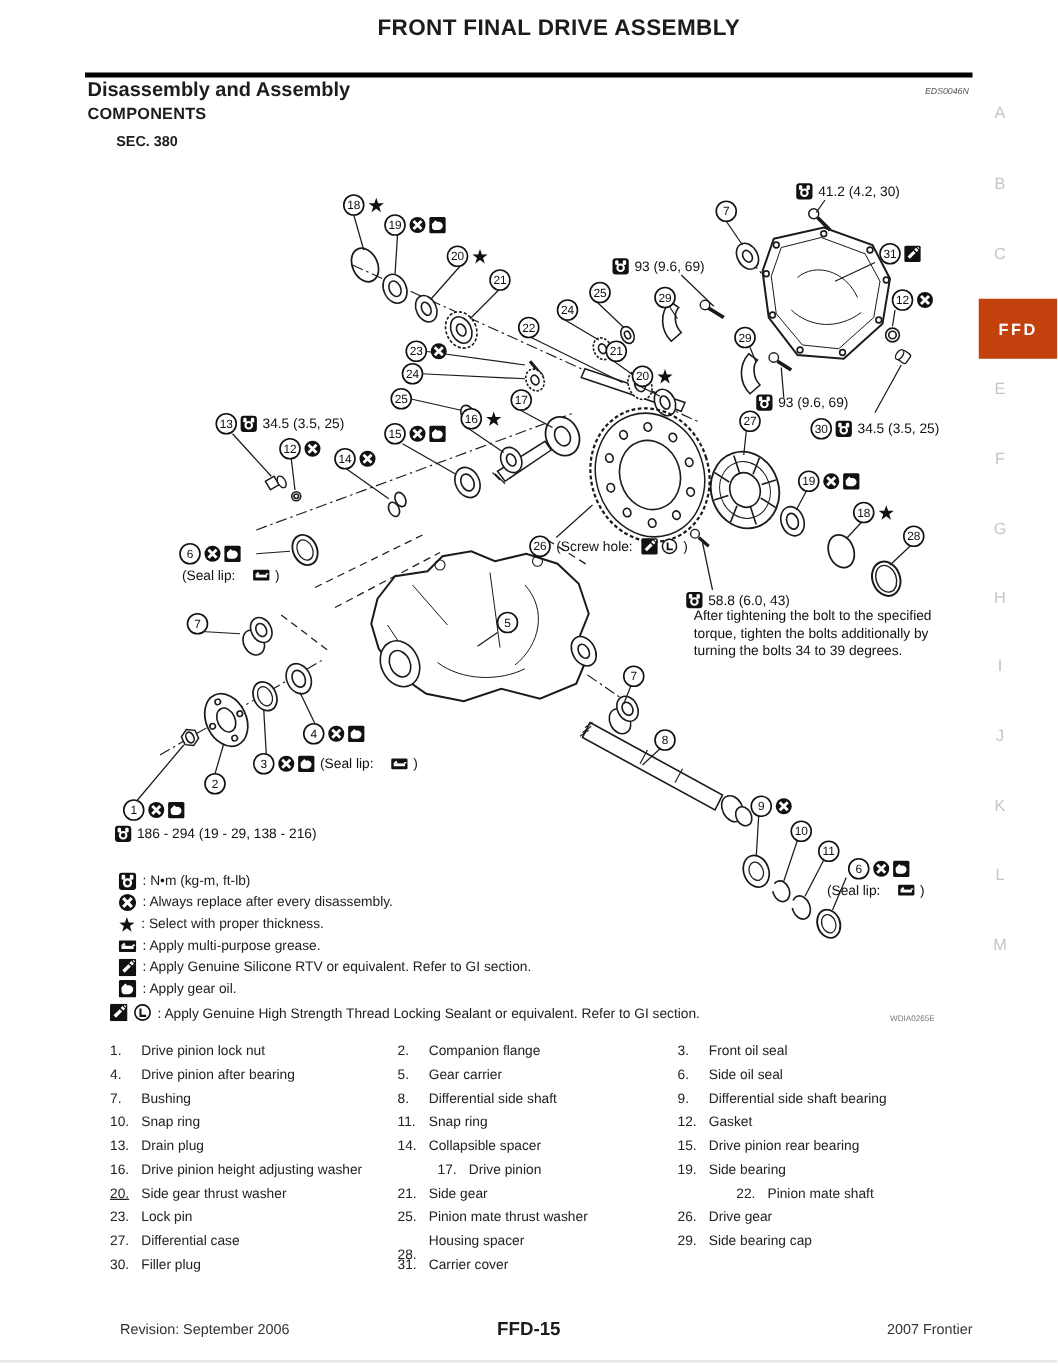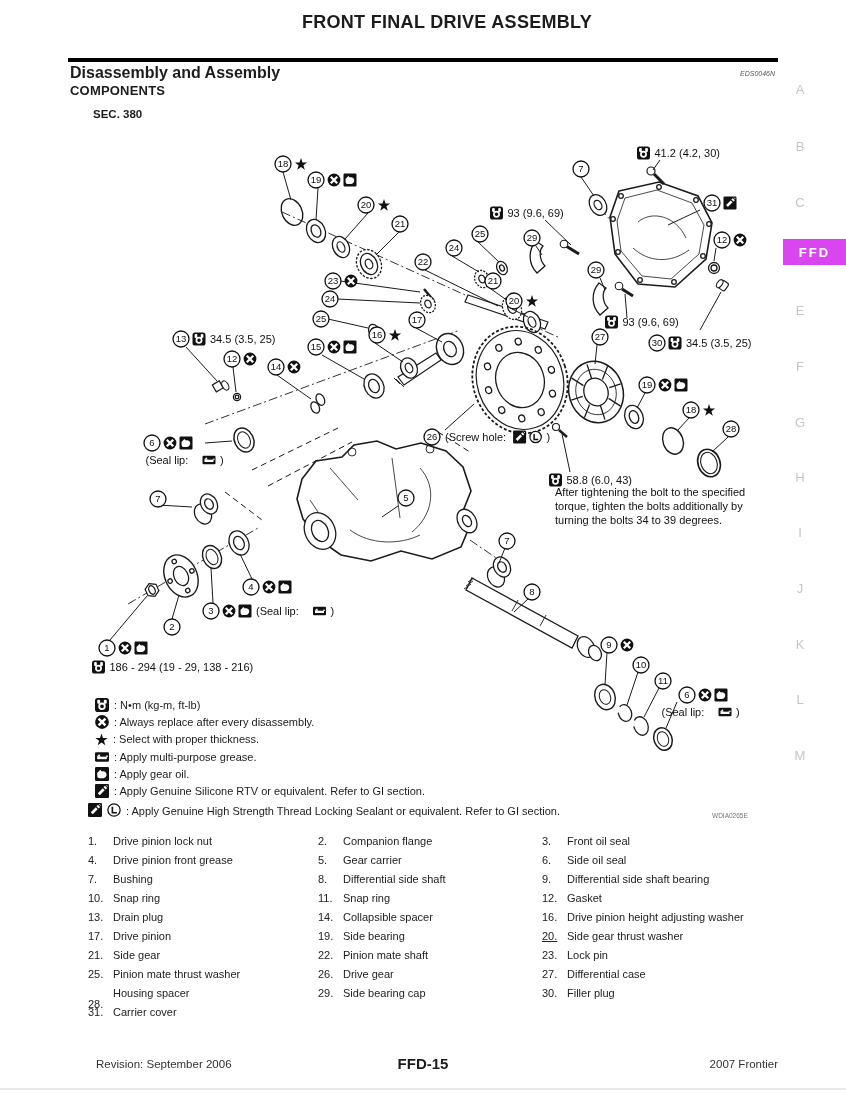--- a/index.html
+++ b/index.html
@@ -6,21 +6,21 @@
   #page{position:relative;width:846px;height:1093px;background:#ffffff;overflow:hidden;
         font-family:"Liberation Sans",sans-serif;color:#1c1c1c;}
   .abs{position:absolute;}
   #main-title{top:12px;left:0;width:846px;text-align:center;font-size:18px;font-weight:bold;letter-spacing:.3px;margin-left:24px;}
   #rule{top:58px;left:68px;width:710px;height:4px;background:#000;}
   #heading{top:64px;left:70px;font-size:16px;font-weight:bold;}
   #doc-code{top:70px;left:740px;font-size:7px;font-style:italic;color:#555;}
   #subheading{top:83px;left:70px;font-size:13px;font-weight:bold;letter-spacing:.2px;}
   #sec-label{top:108px;left:93px;font-size:11.5px;font-weight:bold;}
   .index-letter{width:30px;text-align:center;font-size:13px;color:#c6c6c6;}
-  #ffd-tab{left:783px;top:239px;width:63px;height:26px;background:#d946ef;color:#fff;
+  #ffd-tab{left:783px;top:239px;width:63px;height:48px;background:#c2410c;color:#fff;
            font-size:13px;font-weight:bold;letter-spacing:2px;display:flex;align-items:center;justify-content:center;}
   #diagram-wrap{left:70px;top:135px;width:710px;height:630px;}
   #legend{left:95px;top:696px;}
   .legend-row{height:17.3px;display:flex;align-items:center;gap:5px;font-size:11px;white-space:nowrap;color:#1c1c1c;}
   .legend-row svg{flex:0 0 auto;}
   #figure-code{top:812px;left:712px;font-size:6.5px;color:#777;}
   #parts{left:88px;top:831px;width:690px;display:grid;grid-template-columns:230px 224px auto;
          grid-auto-rows:19px;font-size:11px;color:#222;}
   .part-cell{display:flex;align-items:center;}
   .part-num{width:25px;flex:0 0 aupx;flex-shrink:0;}
@@ -667,29 +667,29 @@
         <span>: Select with proper thickness.</span>
       </div>
       <div class="legend-row">
         <svg width="14" height="14" viewBox="0 0 13 13">
           <use href="#ic-grease"></use>
         </svg>
         <span>: Apply multi-purpose grease.</span>
       </div>
       <div class="legend-row">
         <svg width="14" height="14" viewBox="0 0 13 13">
+          <use href="#ic-silicone"></use>
+        </svg>
+        <span>: Apply Genuine Silicone RTV or equivalent. Refer to GI section.</span>
+      </div>
+      <div class="legend-row">
+        <svg width="14" height="14" viewBox="0 0 13 13">
           <use href="#ic-gearoil"></use>
         </svg>
         <span>: Apply gear oil.</span>
-      </div>
-      <div class="legend-row">
-        <svg width="14" height="14" viewBox="0 0 13 13">
-          <use href="#ic-silicone"></use>
-        </svg>
-        <span>: Apply Genuine Silicone RTV or equivalent. Refer to GI section.</span>
       </div>
       <div class="legend-row" style="margin-left: -7px; align-items: flex-end;">
         <svg width="14" height="14" viewBox="0 0 13 13">
           <use href="#ic-silicone"></use>
         </svg>
         <svg width="14" height="14" viewBox="0 0 13 13">
           <use href="#ic-lockL"></use>
         </svg>
         <span>: Apply Genuine High Strength Thread Locking Sealant or equivalent. Refer to GI section.</span>
       </div>
@@ -704,21 +704,21 @@
       <div class="part-cell">
         <span class="part-num" style="width: 25px;">2.</span>
         <span>Companion flange</span>
       </div>
       <div class="part-cell">
         <span class="part-num" style="width: 25px;">3.</span>
         <span>Front oil seal</span>
       </div>
       <div class="part-cell">
         <span class="part-num" style="width: 25px;">4.</span>
-        <span>Drive pinion front grease</span>
+        <span>Drive pinion after bearing</span>
       </div>
       <div class="part-cell">
         <span class="part-num" style="width: 25px;">5.</span>
         <span>Gear carrier</span>
       </div>
       <div class="part-cell">
         <span class="part-num" style="width: 25px;">6.</span>
         <span>Side oil seal</span>
       </div>
       <div class="part-cell">
@@ -747,41 +747,45 @@
       </div>
       <div class="part-cell">
         <span class="part-num" style="width: 25px;">13.</span>
         <span>Drain plug</span>
       </div>
       <div class="part-cell">
         <span class="part-num" style="width: 25px;">14.</span>
         <span>Collapsible spacer</span>
       </div>
       <div class="part-cell">
+        <span class="part-num" style="width: 25px;">15.</span>
+        <span>Drive pinion rear bearing</span>
+      </div>
+      <div class="part-cell">
         <span class="part-num" style="width: 25px;">16.</span>
         <span>Drive pinion height adjusting washer</span>
       </div>
       <div class="part-cell">
-        <span class="part-num" style="width: 25px;">17.</span>
+        <span class="part-num" style="width: 25px; margin-left: 32px;">17.</span>
         <span>Drive pinion</span>
       </div>
       <div class="part-cell">
         <span class="part-num" style="width: 25px;">19.</span>
         <span>Side bearing</span>
       </div>
       <div class="part-cell">
         <span class="part-num" style="width: 25px; text-decoration: underline;">20.</span>
         <span>Side gear thrust washer</span>
       </div>
       <div class="part-cell">
         <span class="part-num" style="width: 25px;">21.</span>
         <span>Side gear</span>
       </div>
       <div class="part-cell">
-        <span class="part-num" style="width: 25px;">22.</span>
+        <span class="part-num" style="width: 25px; margin-left: 47px;">22.</span>
         <span>Pinion mate shaft</span>
       </div>
       <div class="part-cell">
         <span class="part-num" style="width: 25px;">23.</span>
         <span>Lock pin</span>
       </div>
       <div class="part-cell">
         <span class="part-num" style="width: 25px;">25.</span>
         <span>Pinion mate thrust washer</span>
       </div>

